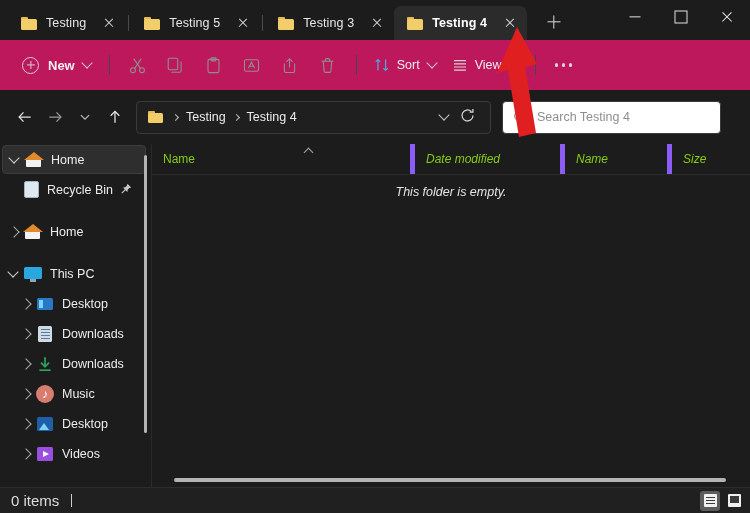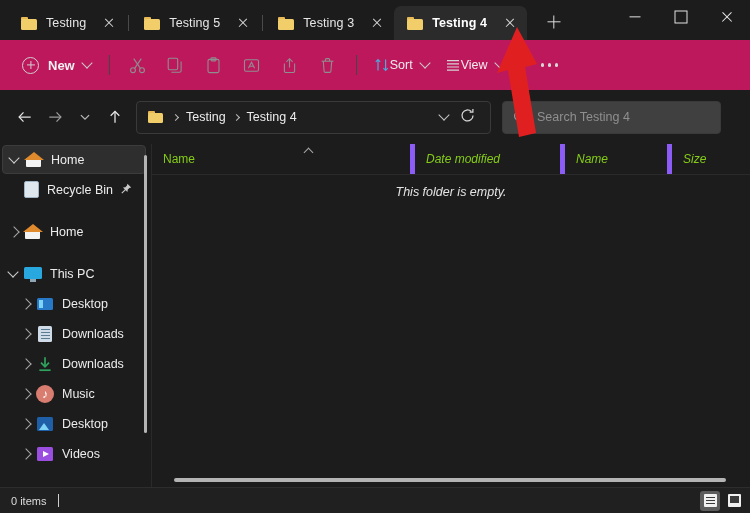--- a/index.html
+++ b/index.html
@@ -105,21 +105,21 @@
   .vsep { width: 1px; height: 20px; background: #454545; margin: 0 9px; flex: none; }
   .tool {
     width: 38px; height: 34px; position: relative; border-radius: 4px;
     display: flex; align-items: center; justify-content: center; flex: none;
   }
   .tool svg { display: block; }
   .sortbtn, .viewbtn {
     display: flex; align-items: center; height: 34px; padding: 0 8px;
     border-radius: 4px; flex: none;
   }
-  .btn-label { font-size: 12.5px; color: #ededed; }
+  .btn-label { font-size: 12.5px; color: #ededed; margin-left: 7px; }
   .ellipsis { display:flex; gap:3.5px; align-items:center; }
   .ellipsis i { width: 3.4px; height: 3.4px; border-radius: 50%; background: #d8d8d8; display:block; }
 
   
   .addrrow {
     position: absolute; left: 0; top: 90px; width: 750px; height: 54px;
     background: #1c1c1c; display: flex; align-items: center;
   }
   .navbtn { width: 30px; height: 30px; position: relative; flex: none; border-radius:4px; }
   .navbtn svg { position:absolute; left:50%; top:50%; transform: translate(-50%,-50%); }
@@ -142,21 +142,21 @@
     width: 5px; height: 5px; border-top: 1.2px solid #bdbdbd; border-right: 1.2px solid #bdbdbd;
     transform: rotate(45deg); margin: 0 6px; flex: none;
   }
   .addr-spacer { flex: 1; }
   .addr-chev {
     width: 8px; height: 8px; border-right: 1.2px solid #c5c5c5; border-bottom: 1.2px solid #c5c5c5;
     transform: rotate(45deg); margin: -4px 11px 0 0; flex: none;
   }
   .refresh { width: 20px; height: 20px; position: relative; flex: none; margin-right: 3px; }
   .searchbox {
-    width: 219px; height: 33px; background: #404040; border: 1px solid #3a3a3a;
+    width: 219px; height: 33px; background: #ffffff; border: 1px solid #3a3a3a;
     border-radius: 4px; display: flex; align-items: center; padding: 0 10px;
     margin-left: 11px; flex: none; text-align: right;
   }
   .search-ph { font-size: 12.5px; color: #8f8f8f; margin-left: 10px; }
 
   
   .sidebar {
     position: absolute; left: 0; top: 144px; width: 152px; height: 343px;
     background: #1c1c1c; overflow: hidden;
   }
@@ -272,21 +272,21 @@
     position: absolute; left: 22px; top: 4px; width: 552px; height: 3.5px;
     background: #b4b4b4; border-radius: 2px;
   }
 
   
   .statusbar {
     position: absolute; left: 0; bottom: 0; width: 750px; height: 26px;
     background: #202020; border-top: 1px solid #2d2d2d;
     display: flex; align-items: center;
   }
-  .status-text { font-size: 11px; color: #dcdcdc; margin-left: 11px; }
+  .status-text { font-size: 15px; color: #dcdcdc; margin-left: 11px; }
   .status-caret { width: 1px; height: 13px; background: #cfcfcf; margin-left: 12px; }
   .status-right { margin-left: auto; display: flex; gap: 4px; margin-right: 6px; }
   .vtoggle {
     width: 20px; height: 20px; border-radius: 3px; position: relative;
     display: flex; align-items: center; justify-content: center;
   }
   .vtoggle.sel { background: #5c5c5c; }
   .vt-details {
     width: 13px; height: 13px; background: #f0f0f0; border-radius: 1px; position: relative;
   }

